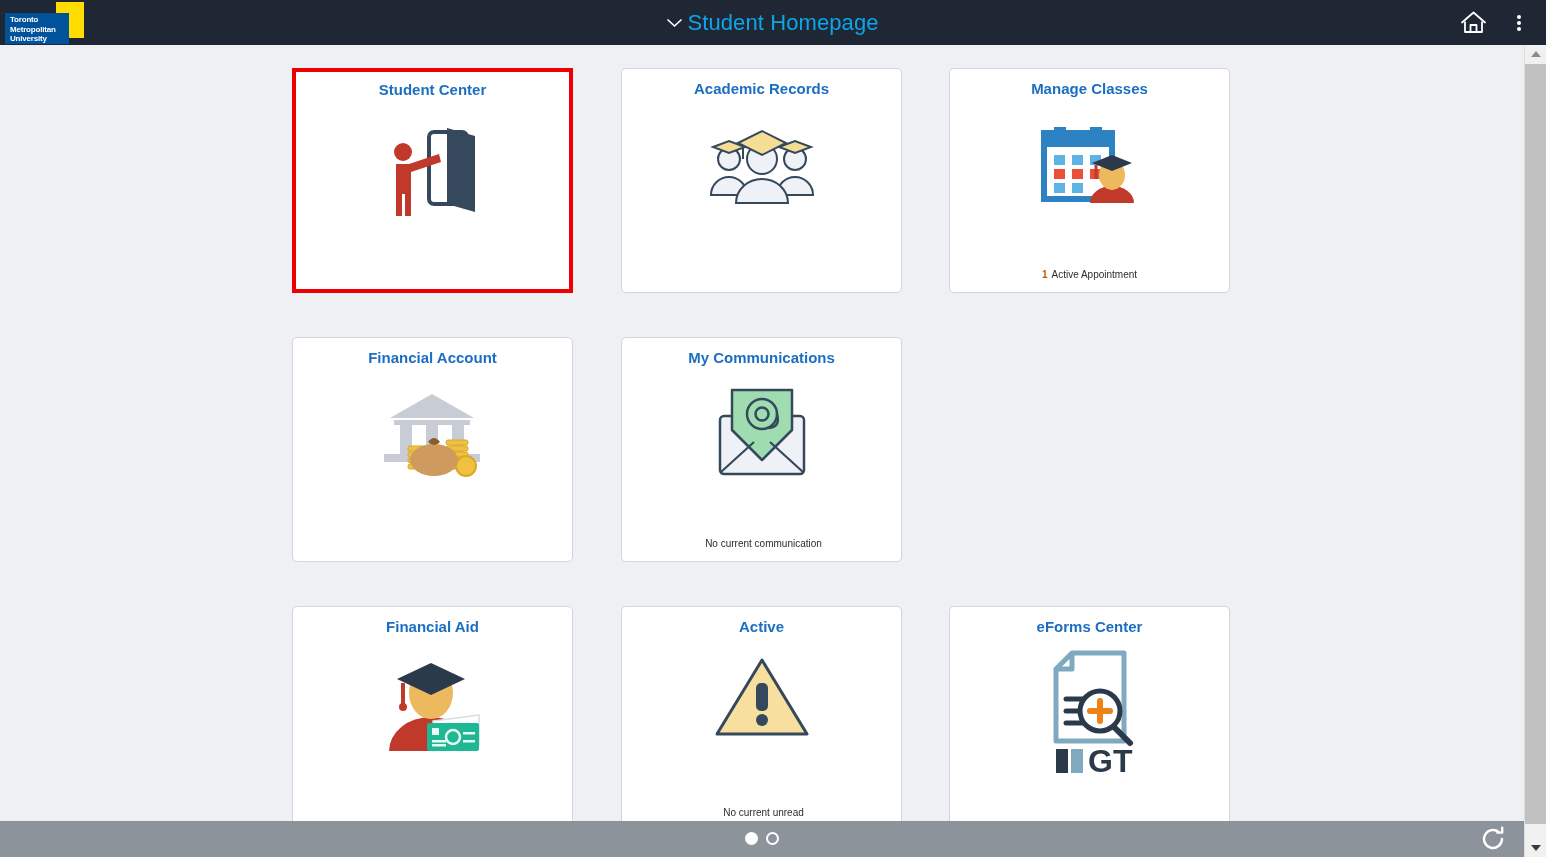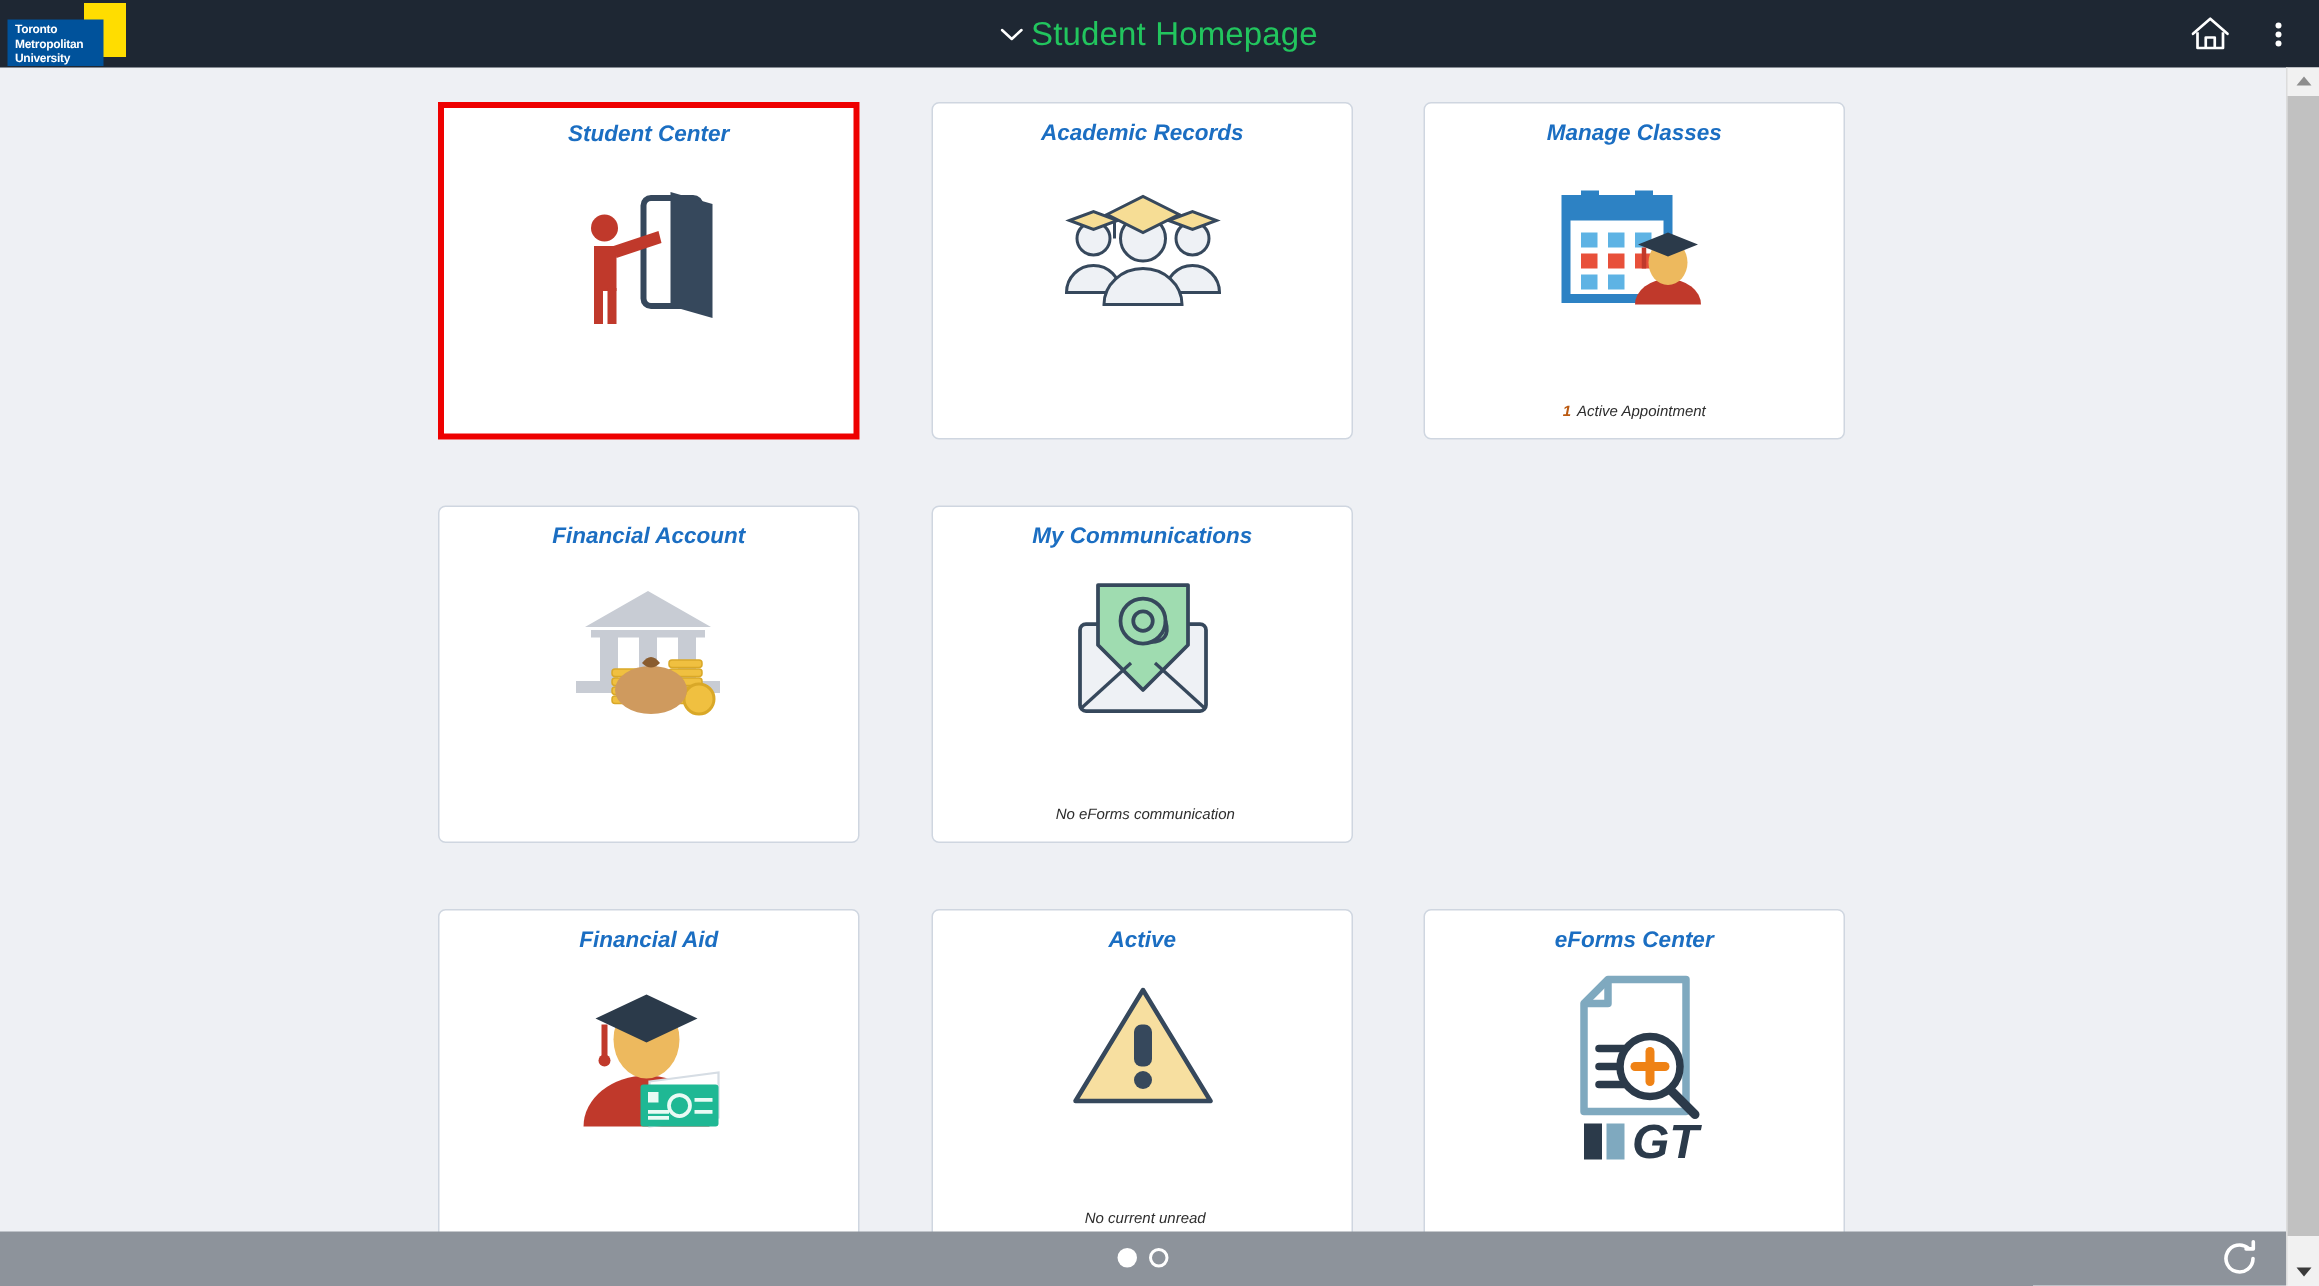--- a/index.html
+++ b/index.html
@@ -33,21 +33,21 @@
     color: #ffffff;
     font-weight: bold;
     font-size: 8px;
     line-height: 9.5px;
     padding: 2px 0 0 5px;
     letter-spacing: -0.2px;
   }
   #header-title {
     position: absolute; left: 0; right: 0;
     text-align: center;
-    color: #22c55e;
+    color: #0ea5e9;
     font-size: 22px;
     line-height: 45px;
     letter-spacing: 0.1px;
     white-space: nowrap;
   }
   #header-title .chev {
     display: inline-block;
     vertical-align: 2px;
     margin-right: 5px;
     font-size: 16px;
@@ -91,21 +91,21 @@
     position: absolute; top: 19px; left: 0;
     width: 22px; height: 760px;
     background: #c1c1c1;
   }
   #vscroll #sb-down { position: absolute; bottom: 0; left: 0; }
 
   
   #tile-grid {
     position: absolute;
     top: 45px; left: 0;
-    width: 1416px; height: 812px; font-style: italic;
+    width: 1416px; height: 812px;
   }
   .tile {
     position: absolute;
     width: 281px; height: 225px;
     background: #ffffff;
     border: 1px solid #cfd6e0;
     border-radius: 5px;
   }
   .tile.selected {
     border: 4px solid #ee0000;
@@ -323,21 +323,21 @@
         <rect x="4" y="30" width="84" height="58" rx="4" fill="#eef1f5" stroke="#36485c" stroke-width="2.5"></rect>
         <path d="M16 4 H76 V44 L46 74 L16 44 Z" fill="#9fdcb0" stroke="#36485c" stroke-width="2.5" stroke-linejoin="round"></path>
         <circle cx="46" cy="28" r="15" fill="none" stroke="#36485c" stroke-width="2.5"></circle>
         <circle cx="46" cy="28" r="6.5" fill="none" stroke="#36485c" stroke-width="2.5"></circle>
         <path d="M61 28 q4 14 -10 14" fill="none" stroke="#36485c" stroke-width="2.5"></path>
         <path d="M5 86 L38 56" stroke="#36485c" stroke-width="2.2" fill="none"></path>
         <path d="M87 86 L54 56" stroke="#36485c" stroke-width="2.2" fill="none"></path>
       </svg>
     </div>
     <div class="tile-footer">
-      <span class="count"></span><span>No eForms communication</span>
+      <span class="count"></span><span>No current communication</span>
     </div>
   </div>
 
 
   <div class="tile" style="left:292px; top:561px;">
     <div class="tile-title">Financial Aid</div>
     <div class="tile-art">
       <svg width="100" height="98" viewBox="0 0 100 98">
         <path d="M6 96 a42 34 0 0 1 84 0 Z" fill="#c0392b"></path>
         <ellipse cx="48" cy="38" rx="22" ry="26" fill="#edb95e"></ellipse>

